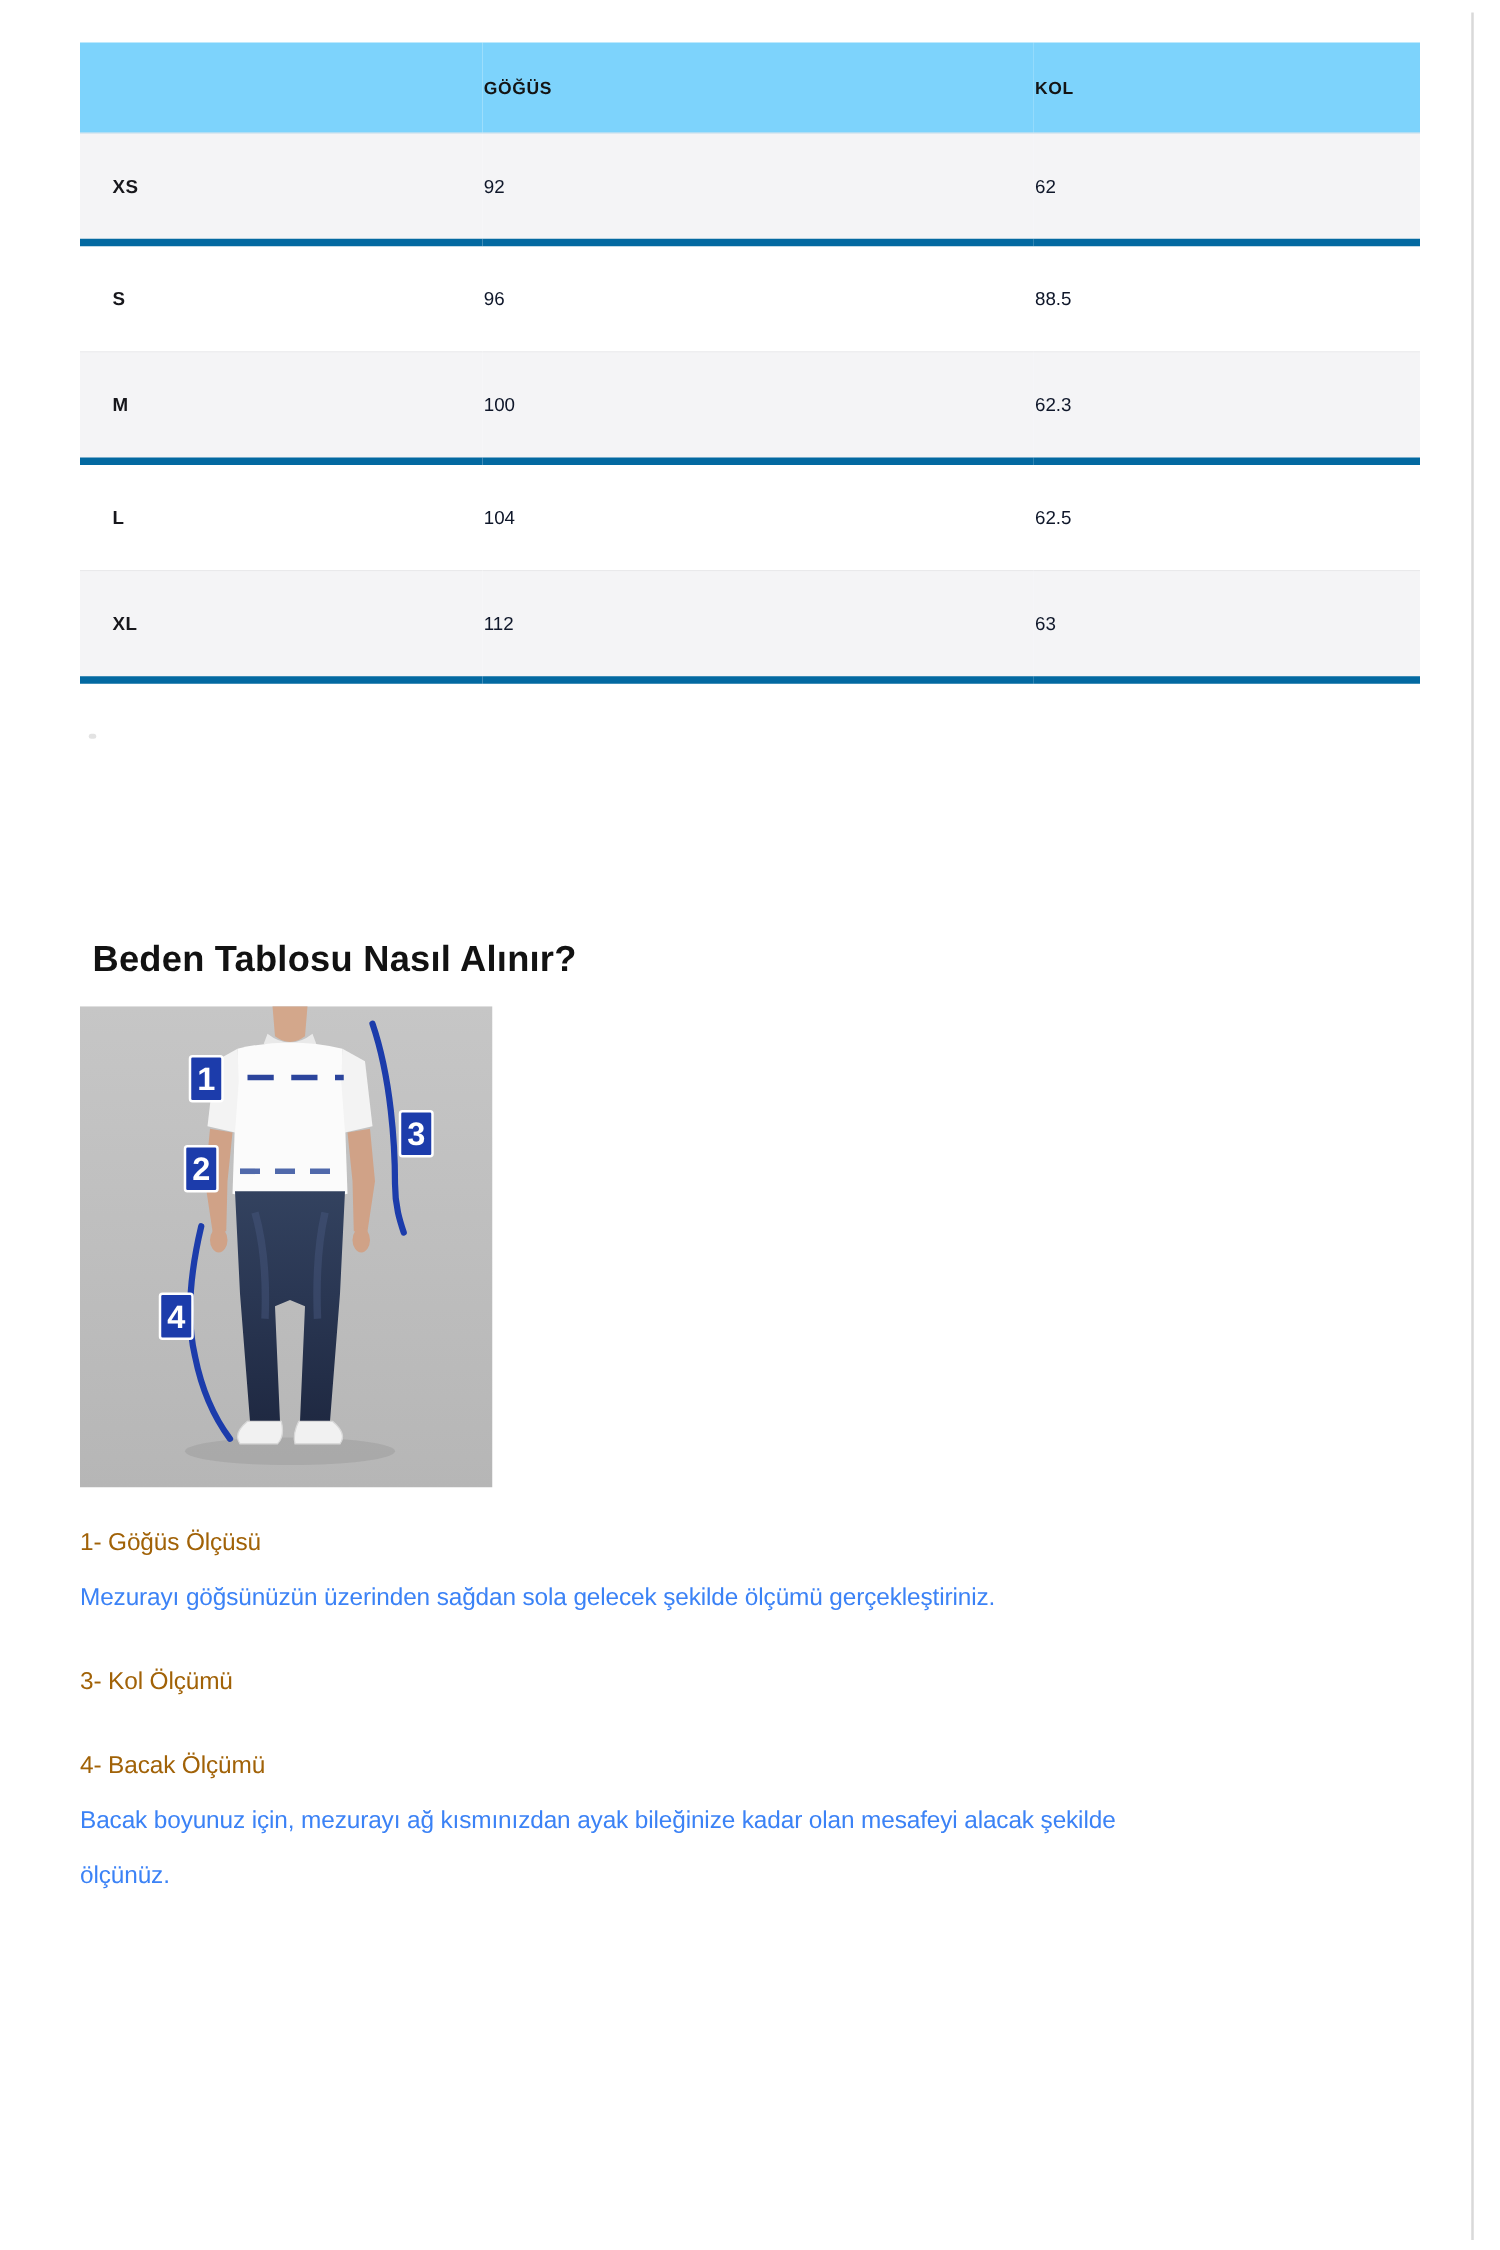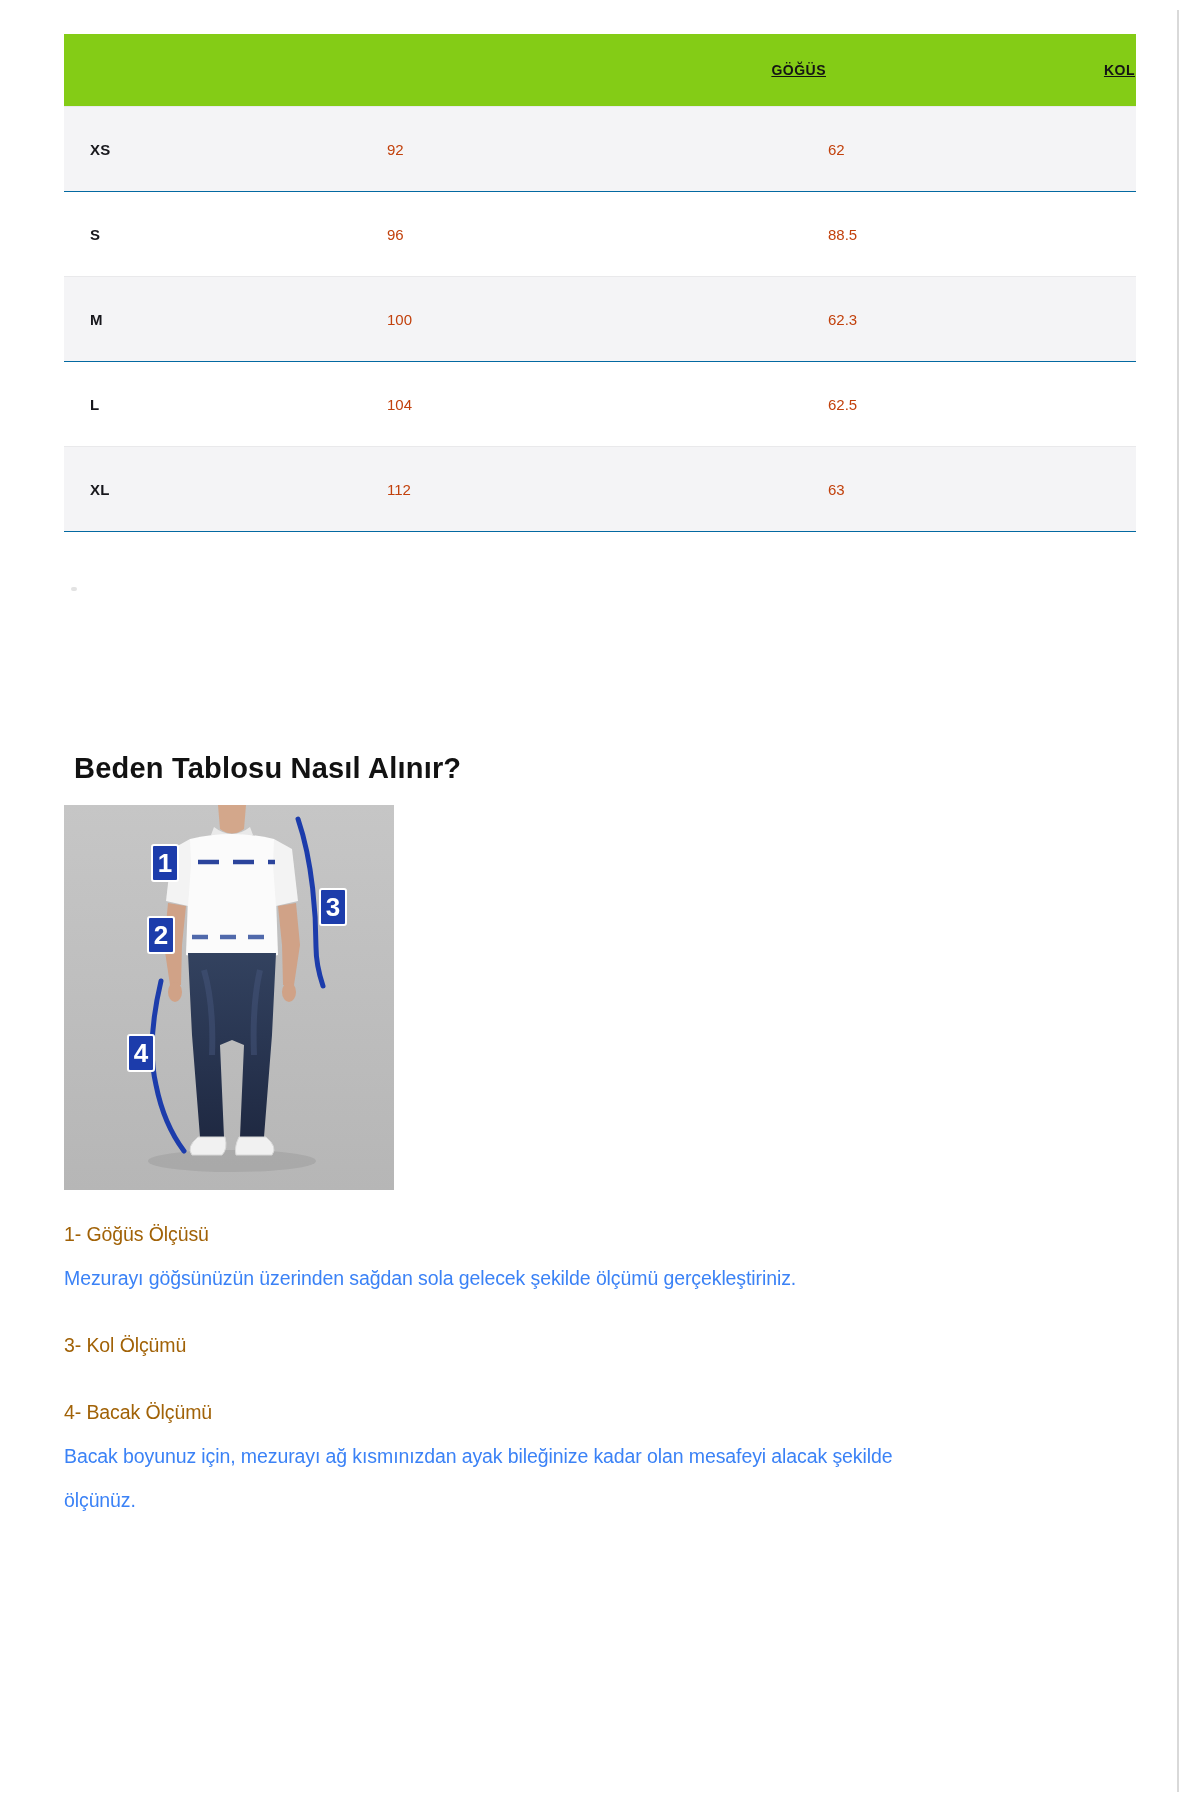--- a/index.html
+++ b/index.html
@@ -12,36 +12,35 @@
 
   
   .size-table{
     position:absolute;left:64px;top:34px;width:1072px;
     border-collapse:collapse;table-layout:fixed;
   }
   .size-table col.c1{width:322px}
   .size-table col.c2{width:441px}
   .size-table col.c3{width:309px}
   .size-table th{
-    height:70px;text-align:right;vertical-align:middle;
+    height:70px;text-align:left;vertical-align:middle;
     font-size:14px;font-weight:bold;color:#141414;letter-spacing:.5px;
-    background:#84cc16;
-    text-decoration:underline;
+    background:#7dd3fc;
   }
   .size-table td{
     height:82px;vertical-align:middle;text-align:left;
-    font-size:15px;color:#c2410c;background:#ffffff;
+    font-size:15px;color:#0f172a;background:#ffffff;
   }
   .size-table .size-cell{
     padding-left:26px;font-weight:bold;color:#17171c;font-size:15px;letter-spacing:.3px;
   }
   .size-table tr.striped td{
     background:#f4f4f6;
     border-top:1px solid #e9e9eb;
-    border-bottom:1px solid #0369a1;
+    border-bottom:6px solid #0369a1;
   }
 
   
   .guide-heading{
     position:absolute;left:64px;top:728px;
     font-size:29px;font-weight:bold;color:#121212;letter-spacing:.2px;margin-left:10px;
   }
 
   
   .figure{

